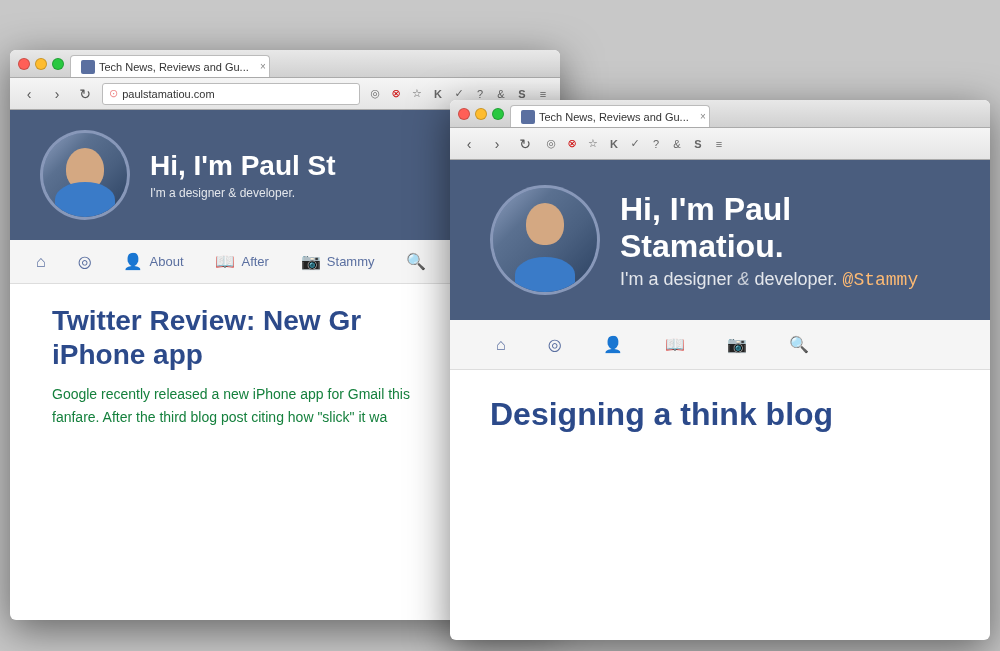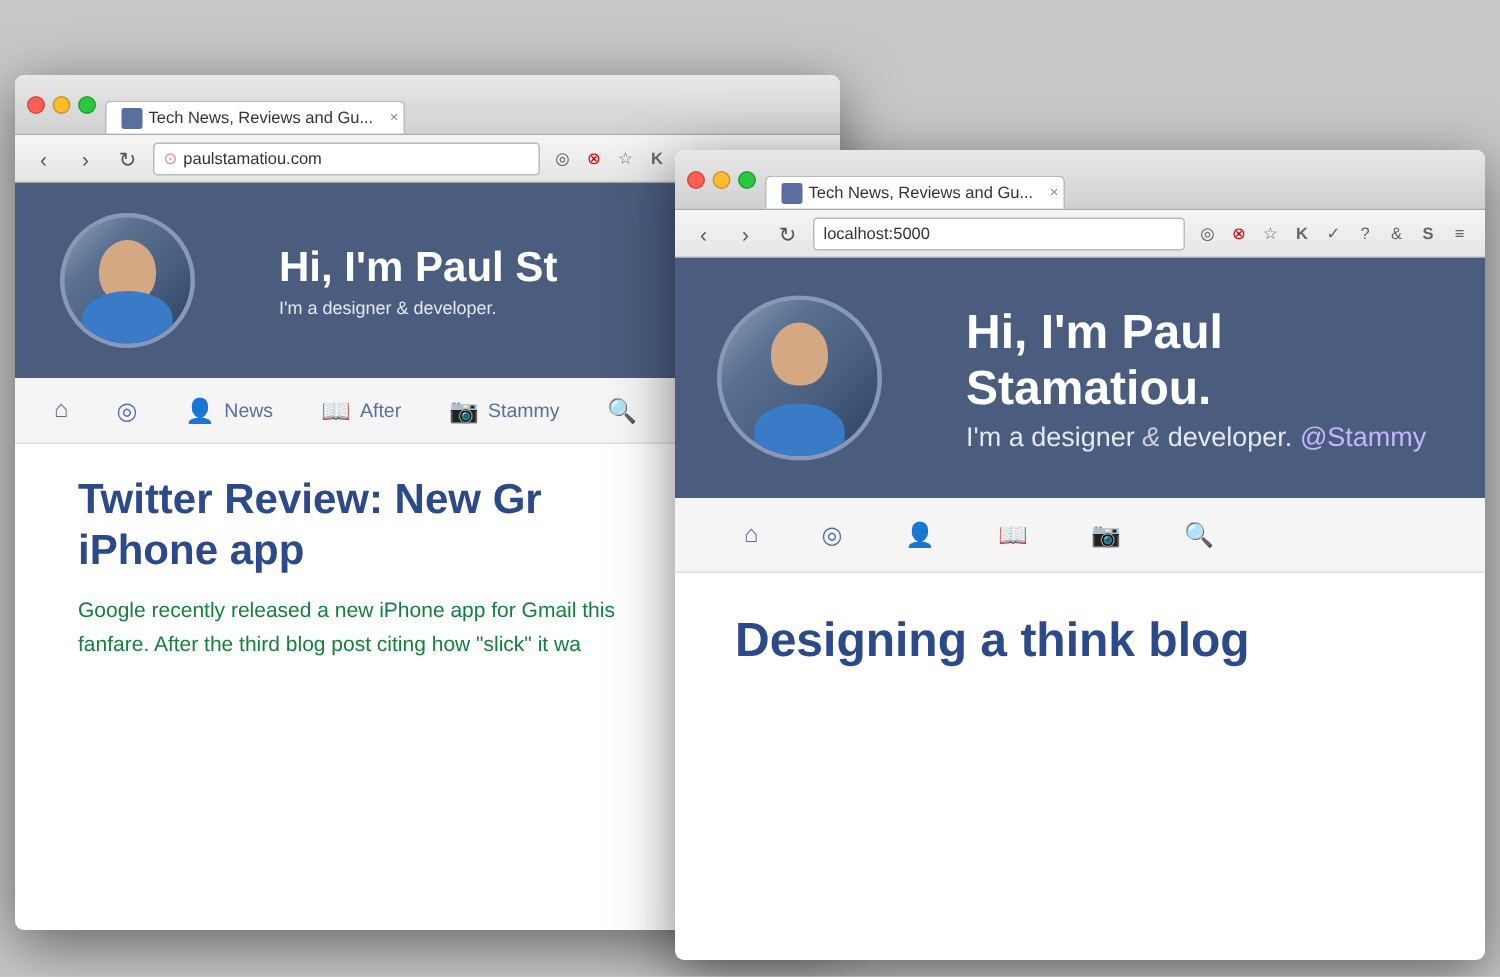--- a/index.html
+++ b/index.html
@@ -17,21 +17,21 @@
     .browser-window {
       position: absolute;
       border-radius: 6px;
       box-shadow: 0 10px 40px rgba(0,0,0,0.5);
       overflow: hidden;
       background: #fff;
     }
 
     .browser-titlebar {
       background: linear-gradient(to bottom, #e8e8e8, #d0d0d0);
-      height: 40px;
+      height: 28px;
       display: flex;
       align-items: center;
       padding: 0 8px;
       border-bottom: 1px solid #aaa;
       position: relative;
     }
 
     .traffic-lights {
       display: flex;
       gap: 5px;
@@ -198,42 +198,42 @@
       left: 50%;
       transform: translateX(-50%);
       width: 60px;
       height: 35px;
       background: #3a7bc8;
       border-radius: 50% 50% 0 0;
     }
 
     .site-header-text {
       color: #fff;
-      margin-left: 36px;
     }
 
     .site-header-text h1 {
       font-size: 28px;
       font-weight: bold;
       color: #fff;
       margin-bottom: 4px;
     }
 
     .site-header-text p {
       font-size: 12px;
       color: rgba(255,255,255,0.85);
     }
 
     .site-header-text .ampersand {
       font-style: italic;
       color: rgba(255,255,255,0.7);
     }
 
     .site-header-text .twitter {
-      color: #c4b5fd;
+      color: #fdba74;
+      font-family: Liberation Mono, monospace;
     }
 
     
     .site-nav {
       background: #f5f5f5;
       border-bottom: 1px solid #ddd;
       display: flex;
       align-items: center;
       padding: 0 20px;
       height: 44px;
@@ -285,21 +285,21 @@
 
     
     .window-front {
       left: 450px;
       top: 100px;
       width: 540px;
       height: 540px;
     }
 
     .window-front .site-header {
-      padding: 25px 28px;
+      padding: 25px 40px;
       align-items: center;
     }
 
     .window-front .avatar {
       width: 110px;
       height: 110px;
     }
 
     .window-front .site-header-text h1 {
       font-size: 32px;
@@ -383,21 +383,21 @@
     </div>
     <div class="site-nav">
       <div class="nav-item">
         <span class="nav-icon">⌂</span>
       </div>
       <div class="nav-item">
         <span class="nav-icon">◎</span>
       </div>
       <div class="nav-item">
         <span class="nav-icon">👤</span>
-        <span>News</span>
+        <span>About</span>
       </div>
       <div class="nav-item">
         <span class="nav-icon">📖</span>
         <span>After</span>
       </div>
       <div class="nav-item">
         <span class="nav-icon">📷</span>
         <span>Stammy</span>
       </div>
       <div class="nav-item">
@@ -430,23 +430,20 @@
         <span>Tech News, Reviews and Gu...</span>
         <div class="tab-close">×</div>
       </div>
     </div>
   </div>
 
   <div class="browser-toolbar">
     <div class="nav-btn">‹</div>
     <div class="nav-btn">›</div>
     <div class="nav-btn">↻</div>
-    <div class="address-bar">
-      <span>localhost:5000</span>
-    </div>
     <div class="toolbar-icons">
       <div class="toolbar-icon">◎</div>
       <div class="toolbar-icon" style="color:#c00;">⊗</div>
       <div class="toolbar-icon">☆</div>
       <div class="toolbar-icon" style="font-weight:bold;">K</div>
       <div class="toolbar-icon">✓</div>
       <div class="toolbar-icon">?</div>
       <div class="toolbar-icon">&amp;</div>
       <div class="toolbar-icon" style="font-weight:bold;">S</div>
       <div class="toolbar-icon">≡</div>

